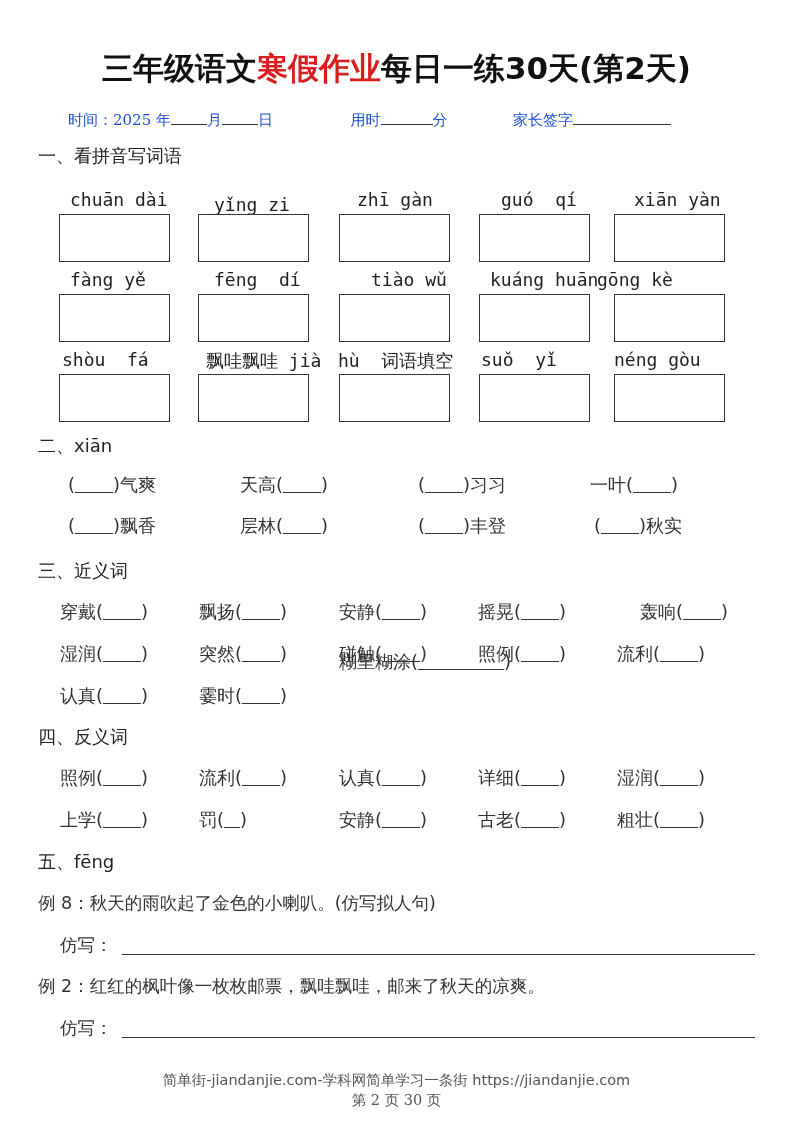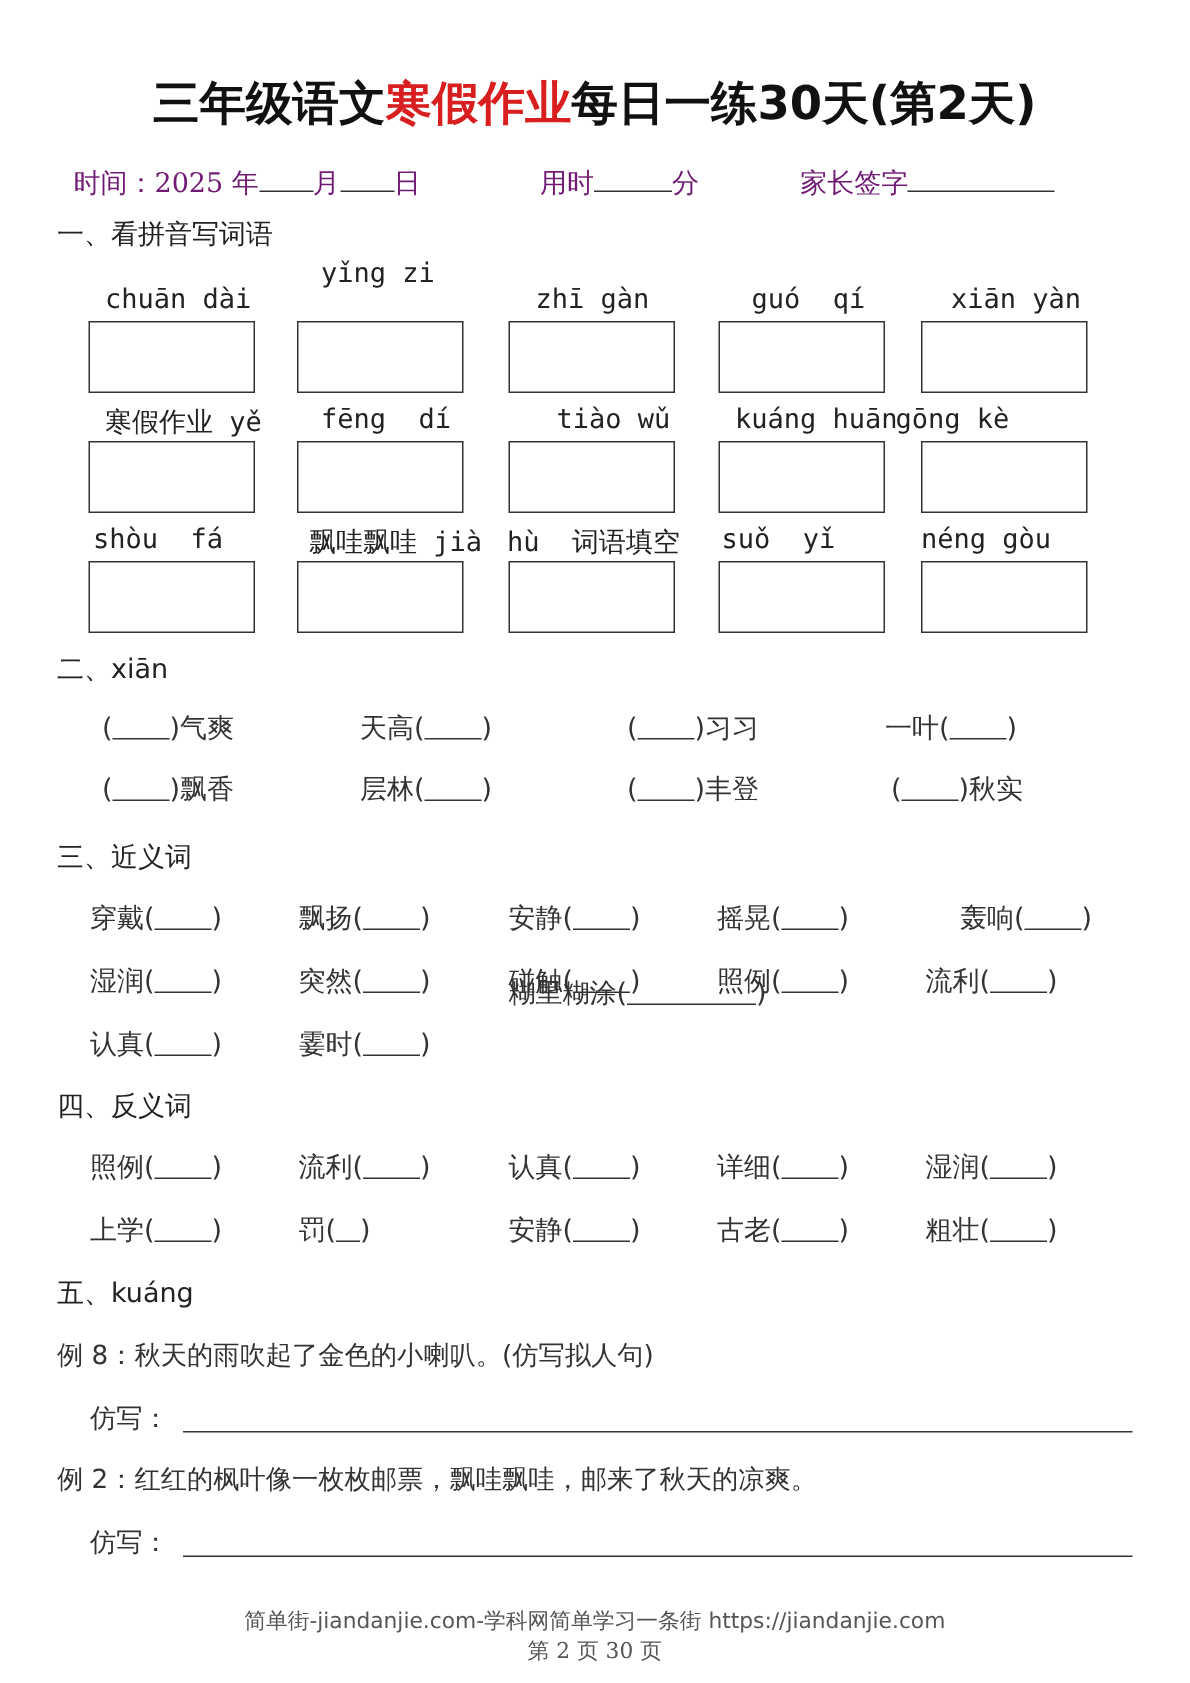--- a/index.html
+++ b/index.html
@@ -2,21 +2,21 @@
 <html><head>
 <meta charset="utf-8">
 <style>
   html, body { margin:0; padding:0; background:#ffffff; }
   body { width:793px; height:1122px; position:relative; overflow:hidden;
          font-family:"DejaVu Serif","Liberation Serif",serif; color:#222; }
   .abs { position:absolute; }
   .title { top:48px; left:0; width:793px; text-align:center; font-family:"DejaVu Sans","Liberation Sans",sans-serif;
            font-weight:bold; font-size:31px; letter-spacing:0px; color:#111; white-space:nowrap; }
   .title .red { color:#d81e1e; }
-  .meta { top:110px; left:49px; font-size:18px; color:#701a75; white-space:nowrap; }
+  .meta { top:110px; left:68px; font-size:15px; color:#1d4ed8; white-space:nowrap; }
   .meta span { display:inline-block; }
   .uline { display:inline-block; border-bottom:1px solid #333; height:14px; vertical-align:baseline; }
   .sec { left:38px; font-size:18px; font-family:"DejaVu Sans","Liberation Sans",sans-serif; color:#222; white-space:nowrap; }
   .py { font-family:"DejaVu Sans Mono","Liberation Mono",monospace; font-size:18px; color:#222; white-space:pre; }
   .box { border:1.5px solid #333; width:111px; height:48px; box-sizing:border-box; }
   .item { font-size:18px; color:#333; white-space:nowrap; font-family:"DejaVu Sans","Liberation Sans",sans-serif; }
   .blank { display:inline-block; border-bottom:1px solid #333; width:38px; height:16px; vertical-align:-2px; }
   .blank.short { width:16px; }
   .blank.long { width:86px; }
   .ex { left:38px; font-size:17.5px; color:#333; white-space:nowrap; font-family:"DejaVu Sans","Liberation Sans",sans-serif; }
@@ -36,32 +36,32 @@
   <span>时间：2025 年</span><span class="uline" style="width:36px"></span><span>月</span><span class="uline" style="width:36px"></span><span>日</span>
   <span style="width:68px"></span>
   <span>用时</span><span class="uline" style="width:52px"></span><span>分</span>
   <span style="width:56px"></span>
   <span>家长签字</span><span class="uline" style="width:98px"></span>
 </div>
 
 <div class="abs sec" style="top:144px">一、看拼音写词语</div>
 
 <div class="abs py" style="top:189px;left:70px">chuān dài</div>
-<div class="abs py" style="top:172px;left:214px">yǐng zi</div>
+<div class="abs py" style="top:194px;left:214px">yǐng zi</div>
 <div class="abs py" style="top:189px;left:357px">zhī gàn</div>
 <div class="abs py" style="top:189px;left:501px">guó  qí</div>
 <div class="abs py" style="top:189px;left:634px">xiān yàn</div>
 
 <div class="abs box" style="top:214px;left:59px"></div>
 <div class="abs box" style="top:214px;left:198px"></div>
 <div class="abs box" style="top:214px;left:339px"></div>
 <div class="abs box" style="top:214px;left:479px"></div>
 <div class="abs box" style="top:214px;left:614px"></div>
 
-<div class="abs py" style="top:269px;left:70px">寒假作业 yě</div>
+<div class="abs py" style="top:269px;left:70px">fàng yě</div>
 <div class="abs py" style="top:269px;left:214px">fēng  dí</div>
 <div class="abs py" style="top:269px;left:371px">tiào wǔ</div>
 <div class="abs py" style="top:269px;left:490px">kuáng huān</div>
 <div class="abs py" style="top:269px;left:597px">gōng kè</div>
 
 <div class="abs box" style="top:294px;left:59px"></div>
 <div class="abs box" style="top:294px;left:198px"></div>
 <div class="abs box" style="top:294px;left:339px"></div>
 <div class="abs box" style="top:294px;left:479px"></div>
 <div class="abs box" style="top:294px;left:614px"></div>
@@ -115,21 +115,21 @@
 <div class="abs item" style="top:766px;left:339px"><span>认真</span>(<span class="blank"></span>)</div>
 <div class="abs item" style="top:766px;left:478px"><span>详细</span>(<span class="blank"></span>)</div>
 <div class="abs item" style="top:766px;left:617px"><span>湿润</span>(<span class="blank"></span>)</div>
 
 <div class="abs item" style="top:808px;left:60px"><span>上学</span>(<span class="blank"></span>)</div>
 <div class="abs item" style="top:808px;left:199px"><span>罚</span>(<span class="blank short"></span>)</div>
 <div class="abs item" style="top:808px;left:339px"><span>安静</span>(<span class="blank"></span>)</div>
 <div class="abs item" style="top:808px;left:478px"><span>古老</span>(<span class="blank"></span>)</div>
 <div class="abs item" style="top:808px;left:617px"><span>粗壮</span>(<span class="blank"></span>)</div>
 
-<div class="abs sec" style="top:850px">五、kuáng</div>
+<div class="abs sec" style="top:850px">五、fēng</div>
 
 <div class="abs ex" style="top:891px">例 8：秋天的雨吹起了金色的小喇叭。(仿写拟人句)</div>
 <div class="abs fx" style="top:933px">仿写：</div>
 <div class="abs wline" style="top:953px;left:122px;width:633px"></div>
 
 <div class="abs ex" style="top:974px">例 2：红红的枫叶像一枚枚邮票，飘哇飘哇，邮来了秋天的凉爽。</div>
 <div class="abs fx" style="top:1016px">仿写：</div>
 <div class="abs wline" style="top:1036px;left:122px;width:633px"></div>
 
 <div class="abs footer" style="top:1071px">简单街-jiandanjie.com-学科网简单学习一条街 https://jiandanjie.com</div>

